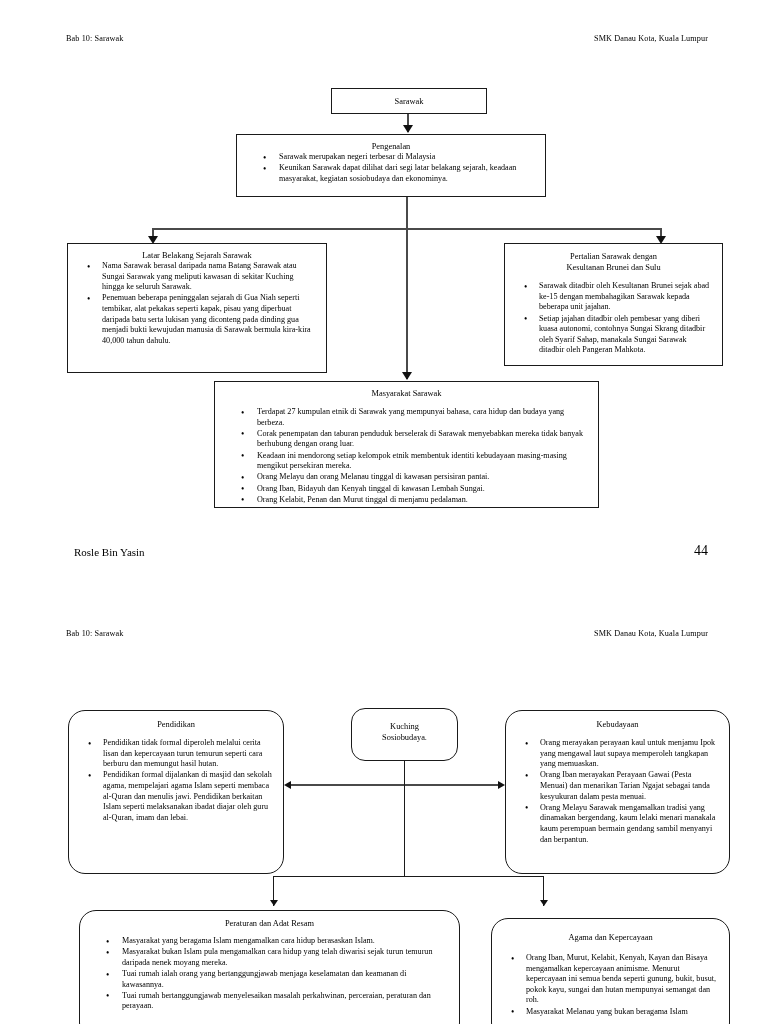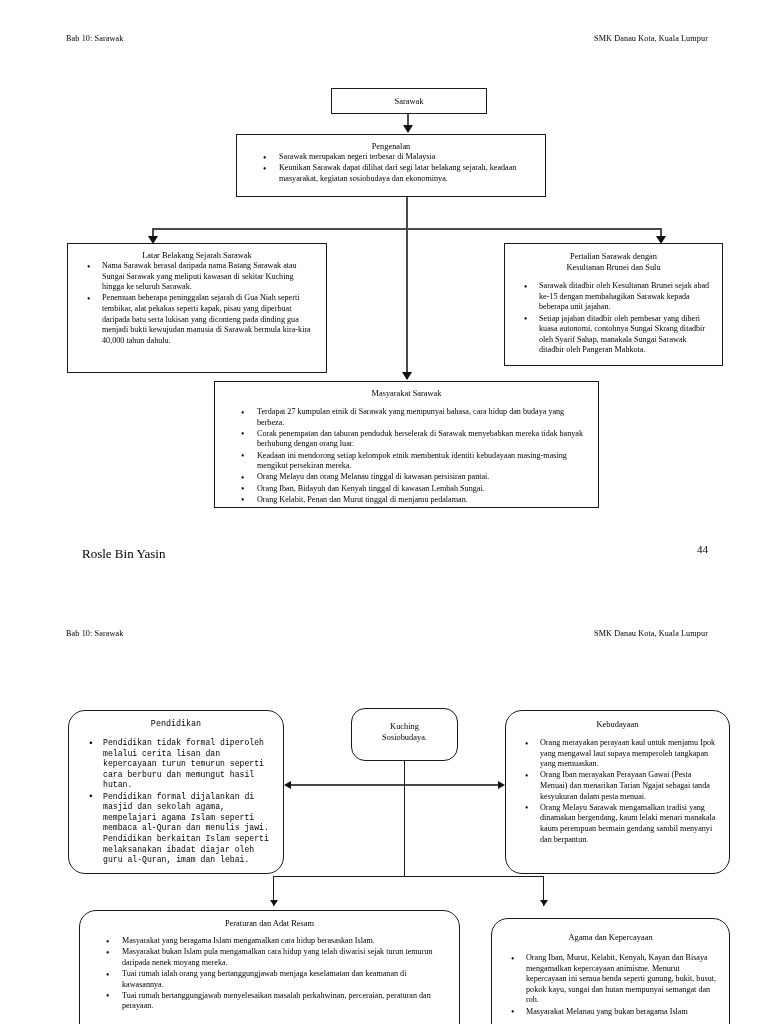--- a/index.html
+++ b/index.html
@@ -40,28 +40,28 @@
     font-size: 8.2px;
     letter-spacing: 0.1px;
     white-space: nowrap;
     color: #000;
   }
   .runhead.left  { left: 66px; }
   .runhead.right { right: 60px; }
 
   .footer-left {
     position: absolute;
-    left: 82px;
-    font-size: 13px;
+    left: 74px;
+    font-size: 11px;
     white-space: nowrap;
   }
   .footer-page {
     position: absolute;
     right: 60px;
-    font-size: 11px;
+    font-size: 14px;
     white-space: nowrap;
   }
 
   
   .box {
     position: absolute;
     border: 1.2px solid #1a1a1a;
     background: #fff;
     z-index: 3;
   }
@@ -223,21 +223,21 @@
   <div class="arw left" style="left:284px; top:180.7px;"></div>
   <div class="arw right" style="left:498px; top:180.7px;"></div>
 
   <div class="ln v thin" style="left:404px; top:161px; height:116px;"></div>
   <div class="ln h thin" style="left:273px; top:276px; width:271px;"></div>
   <div class="ln v thin" style="left:273px; top:276px; height:30px;"></div>
   <div class="ln v thin" style="left:543px; top:276px; height:30px;"></div>
   <div class="arw down sm" style="left:269.5px; top:300px;"></div>
   <div class="arw down sm" style="left:539.5px; top:300px;"></div>
 
-  <div class="box rounded" style="left:68px; top:110px; width:216px; height:164px;font-family:Liberation Mono, monospace;">
+  <div class="box rounded" style="left:68px; top:110px; width:216px; height:164px;">
     <div class="box-title" style="padding-top:8px;">Pendidikan</div>
     <ul class="bullets narrow" style="margin-top:8px;">
       <li>Pendidikan tidak formal diperoleh melalui cerita lisan dan kepercayaan turun temurun seperti cara berburu dan memungut hasil hutan.</li>
       <li>Pendidikan formal dijalankan di masjid dan sekolah agama, mempelajari agama Islam seperti membaca al-Quran dan menulis jawi. Pendidikan berkaitan Islam seperti melaksanakan ibadat diajar oleh guru al-Quran, imam dan lebai.</li>
     </ul>
   </div>
 
   <div class="box rounded" style="left:505px; top:110px; width:225px; height:164px;">
     <div class="box-title" style="padding-top:8px;">Kebudayaan</div>
     <ul class="bullets narrow" style="margin-top:8px;">

